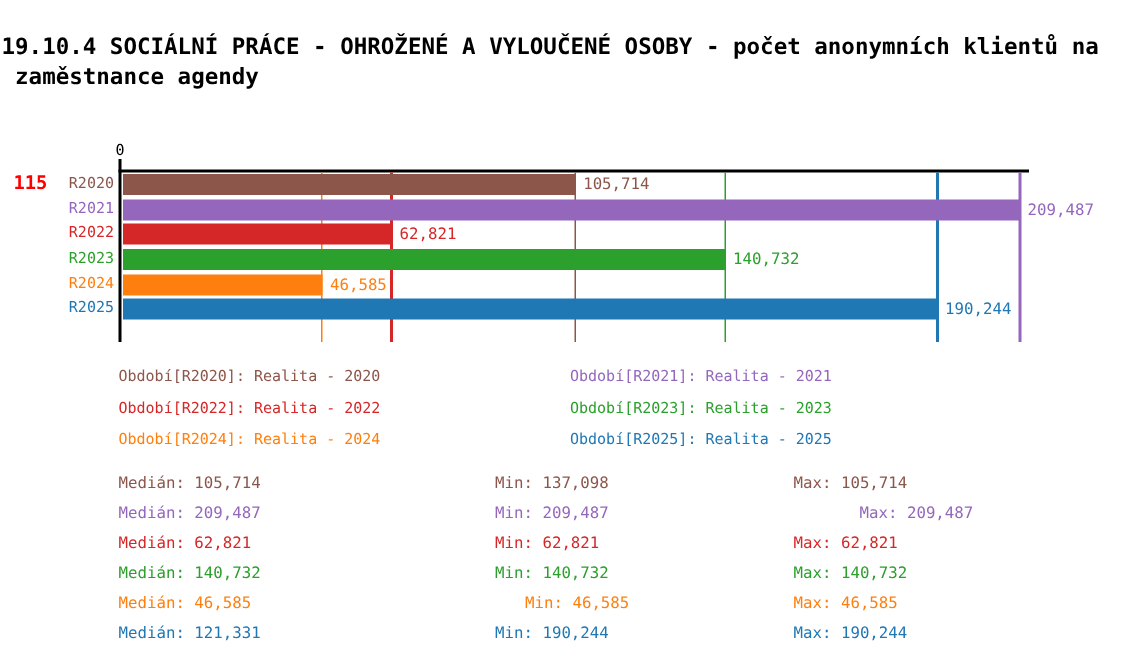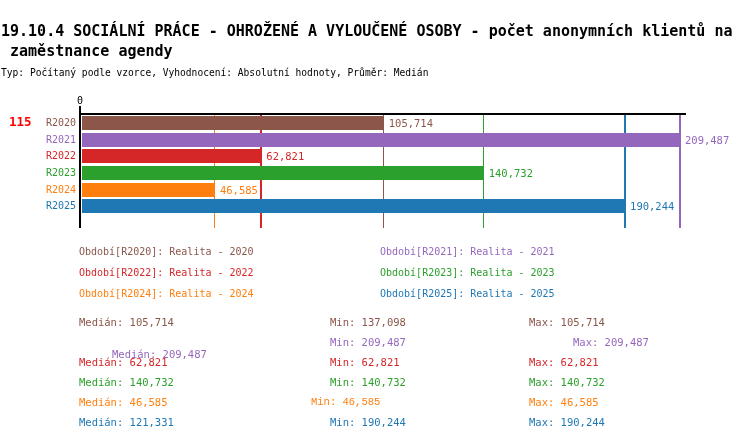--- a/index.html
+++ b/index.html
@@ -22,21 +22,20 @@
   .vlab{position:absolute;height:14px;line-height:14px;font-size:10.5px;}
   .legend-item{position:absolute;font-size:10px;height:12px;line-height:12px;}
   .stat-cell{position:absolute;font-size:10.5px;height:13px;line-height:13px;}
 </style>
 </head>
 <body>
 
 <div id="page">
   <div class="abs title-line" id="title2">19.10.4 SOCIÁLNÍ PRÁCE - OHROŽENÉ A VYLOUČENÉ OSOBY - počet anonymních klientů na</div>
   <div class="abs title-line" id="title3"> zaměstnance agendy</div>
-  <div class="abs" id="meta">Typ: Počítaný podle vzorce, Vyhodnocení: Absolutní hodnoty, Průměr: Medián</div>
 
   <div class="abs" id="indicator">115</div>
 
   <div>
     <div class="abs" id="zero-label">0</div>
     <div class="axis" id="y-axis"></div>
     <div class="axis" id="x-axis"></div>
     <div id="markers">
         <div class="marker" style="left: 382.771px; background: rgb(140, 86, 75);"></div>
         <div class="marker" style="left: 679.002px; background: rgb(148, 103, 189);"></div>
@@ -72,29 +71,29 @@
       <div class="legend-item" style="left: 380px; top: 246px; color: rgb(148, 103, 189);">Období[R2021]: Realita - 2021</div>
       <div class="legend-item" style="left: 79px; top: 267px; color: rgb(214, 39, 40);">Období[R2022]: Realita - 2022</div>
       <div class="legend-item" style="left: 380px; top: 267px; color: rgb(44, 160, 44);">Období[R2023]: Realita - 2023</div>
       <div class="legend-item" style="left: 79px; top: 288px; color: rgb(255, 127, 14);">Období[R2024]: Realita - 2024</div>
       <div class="legend-item" style="left: 380px; top: 288px; color: rgb(31, 119, 180);">Období[R2025]: Realita - 2025</div>
     </div>
   <div id="stats">
       <div class="stat-cell" style="left: 79px; top: 316px; color: rgb(140, 86, 75);">Medián: 105,714</div>
       <div class="stat-cell" style="left: 330px; top: 316px; color: rgb(140, 86, 75);">Min: 137,098</div>
       <div class="stat-cell" style="left: 529px; top: 316px; color: rgb(140, 86, 75);">Max: 105,714</div>
-      <div class="stat-cell" style="left: 79px; top: 348px; color: rgb(148, 103, 189); margin-left: 33px;">Medián: 209,487</div>
+      <div class="stat-cell" style="left: 79px; top: 336px; color: rgb(148, 103, 189);">Medián: 209,487</div>
       <div class="stat-cell" style="left: 330px; top: 336px; color: rgb(148, 103, 189);">Min: 209,487</div>
       <div class="stat-cell" style="left: 529px; top: 336px; color: rgb(148, 103, 189); padding-left: 44px;">Max: 209,487</div>
       <div class="stat-cell" style="left: 79px; top: 356px; color: rgb(214, 39, 40);">Medián: 62,821</div>
       <div class="stat-cell" style="left: 330px; top: 356px; color: rgb(214, 39, 40);">Min: 62,821</div>
       <div class="stat-cell" style="left: 529px; top: 356px; color: rgb(214, 39, 40);">Max: 62,821</div>
       <div class="stat-cell" style="left: 79px; top: 376px; color: rgb(44, 160, 44);">Medián: 140,732</div>
       <div class="stat-cell" style="left: 330px; top: 376px; color: rgb(44, 160, 44);">Min: 140,732</div>
       <div class="stat-cell" style="left: 529px; top: 376px; color: rgb(44, 160, 44);">Max: 140,732</div>
       <div class="stat-cell" style="left: 79px; top: 396px; color: rgb(255, 127, 14);">Medián: 46,585</div>
-      <div class="stat-cell" style="left: 311px; top: 396px; color: rgb(255, 127, 14); font-family: Liberation Mono, monospace;">Min: 46,585</div>
+      <div class="stat-cell" style="left: 350px; top: 396px; color: rgb(255, 127, 14);">Min: 46,585</div>
       <div class="stat-cell" style="left: 529px; top: 396px; color: rgb(255, 127, 14);">Max: 46,585</div>
       <div class="stat-cell" style="left: 79px; top: 416px; color: rgb(31, 119, 180);">Medián: 121,331</div>
       <div class="stat-cell" style="left: 330px; top: 416px; color: rgb(31, 119, 180);">Min: 190,244</div>
       <div class="stat-cell" style="left: 529px; top: 416px; color: rgb(31, 119, 180);">Max: 190,244</div>
     </div>
 </div>
 
 </body></html>

